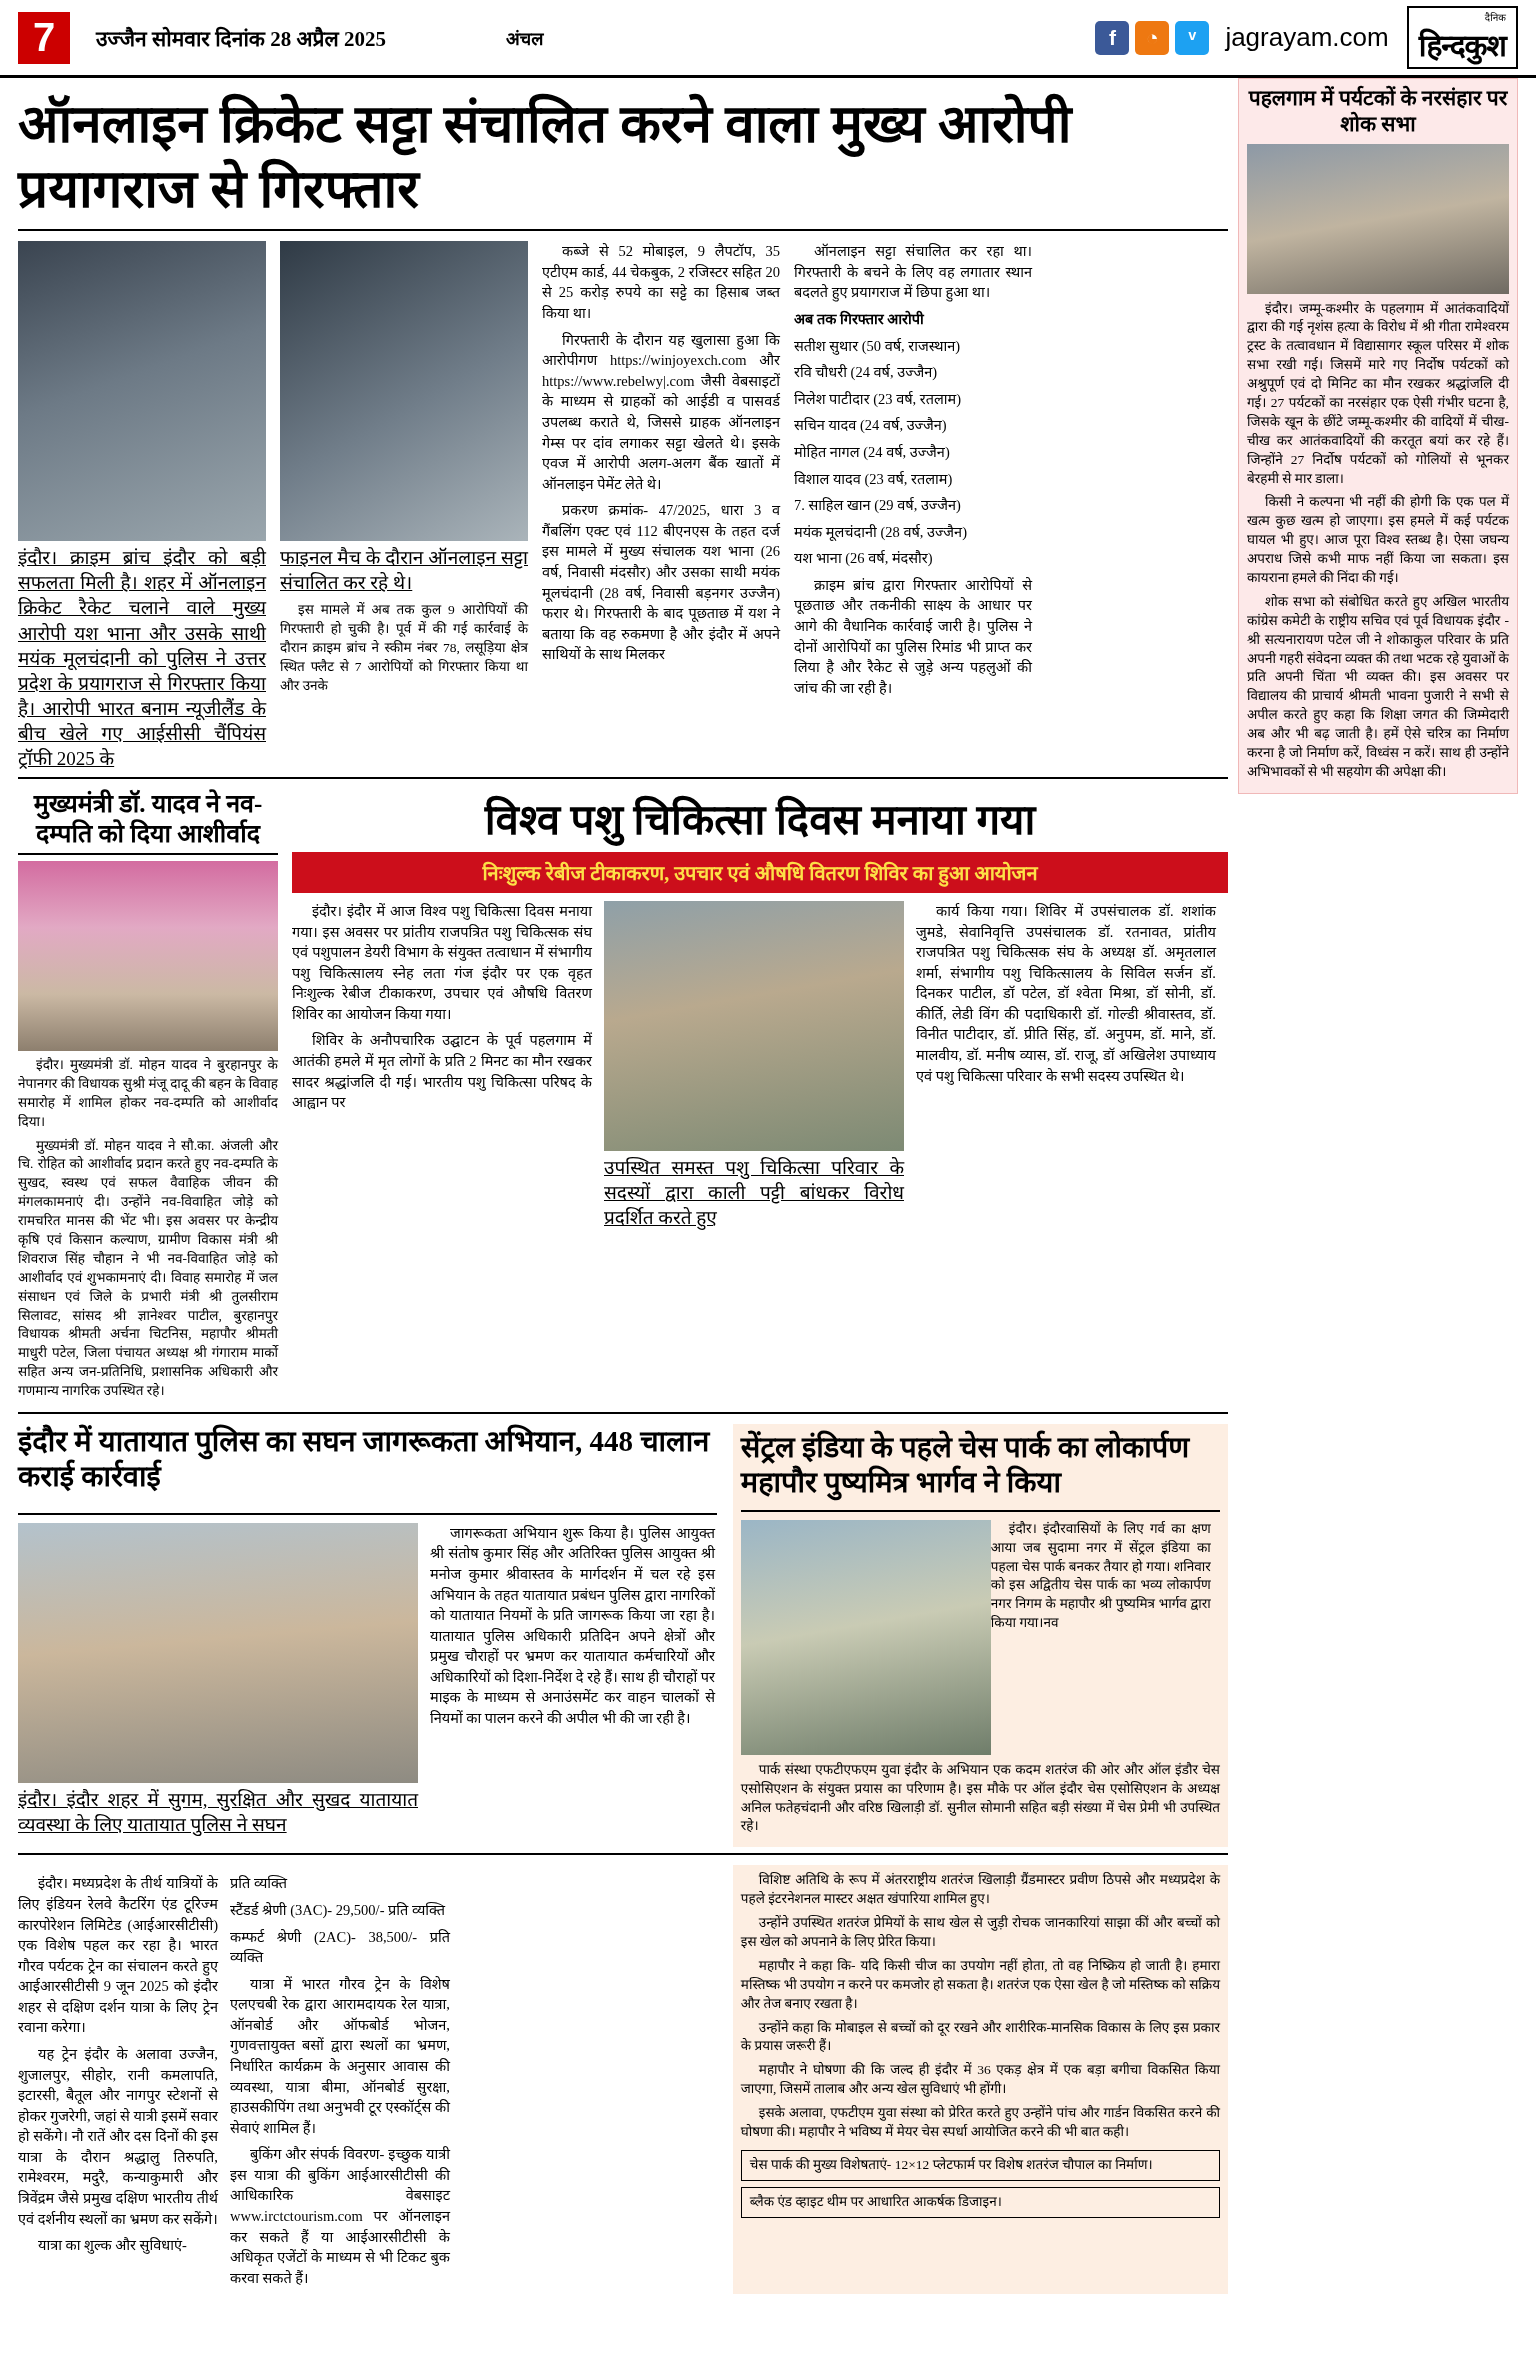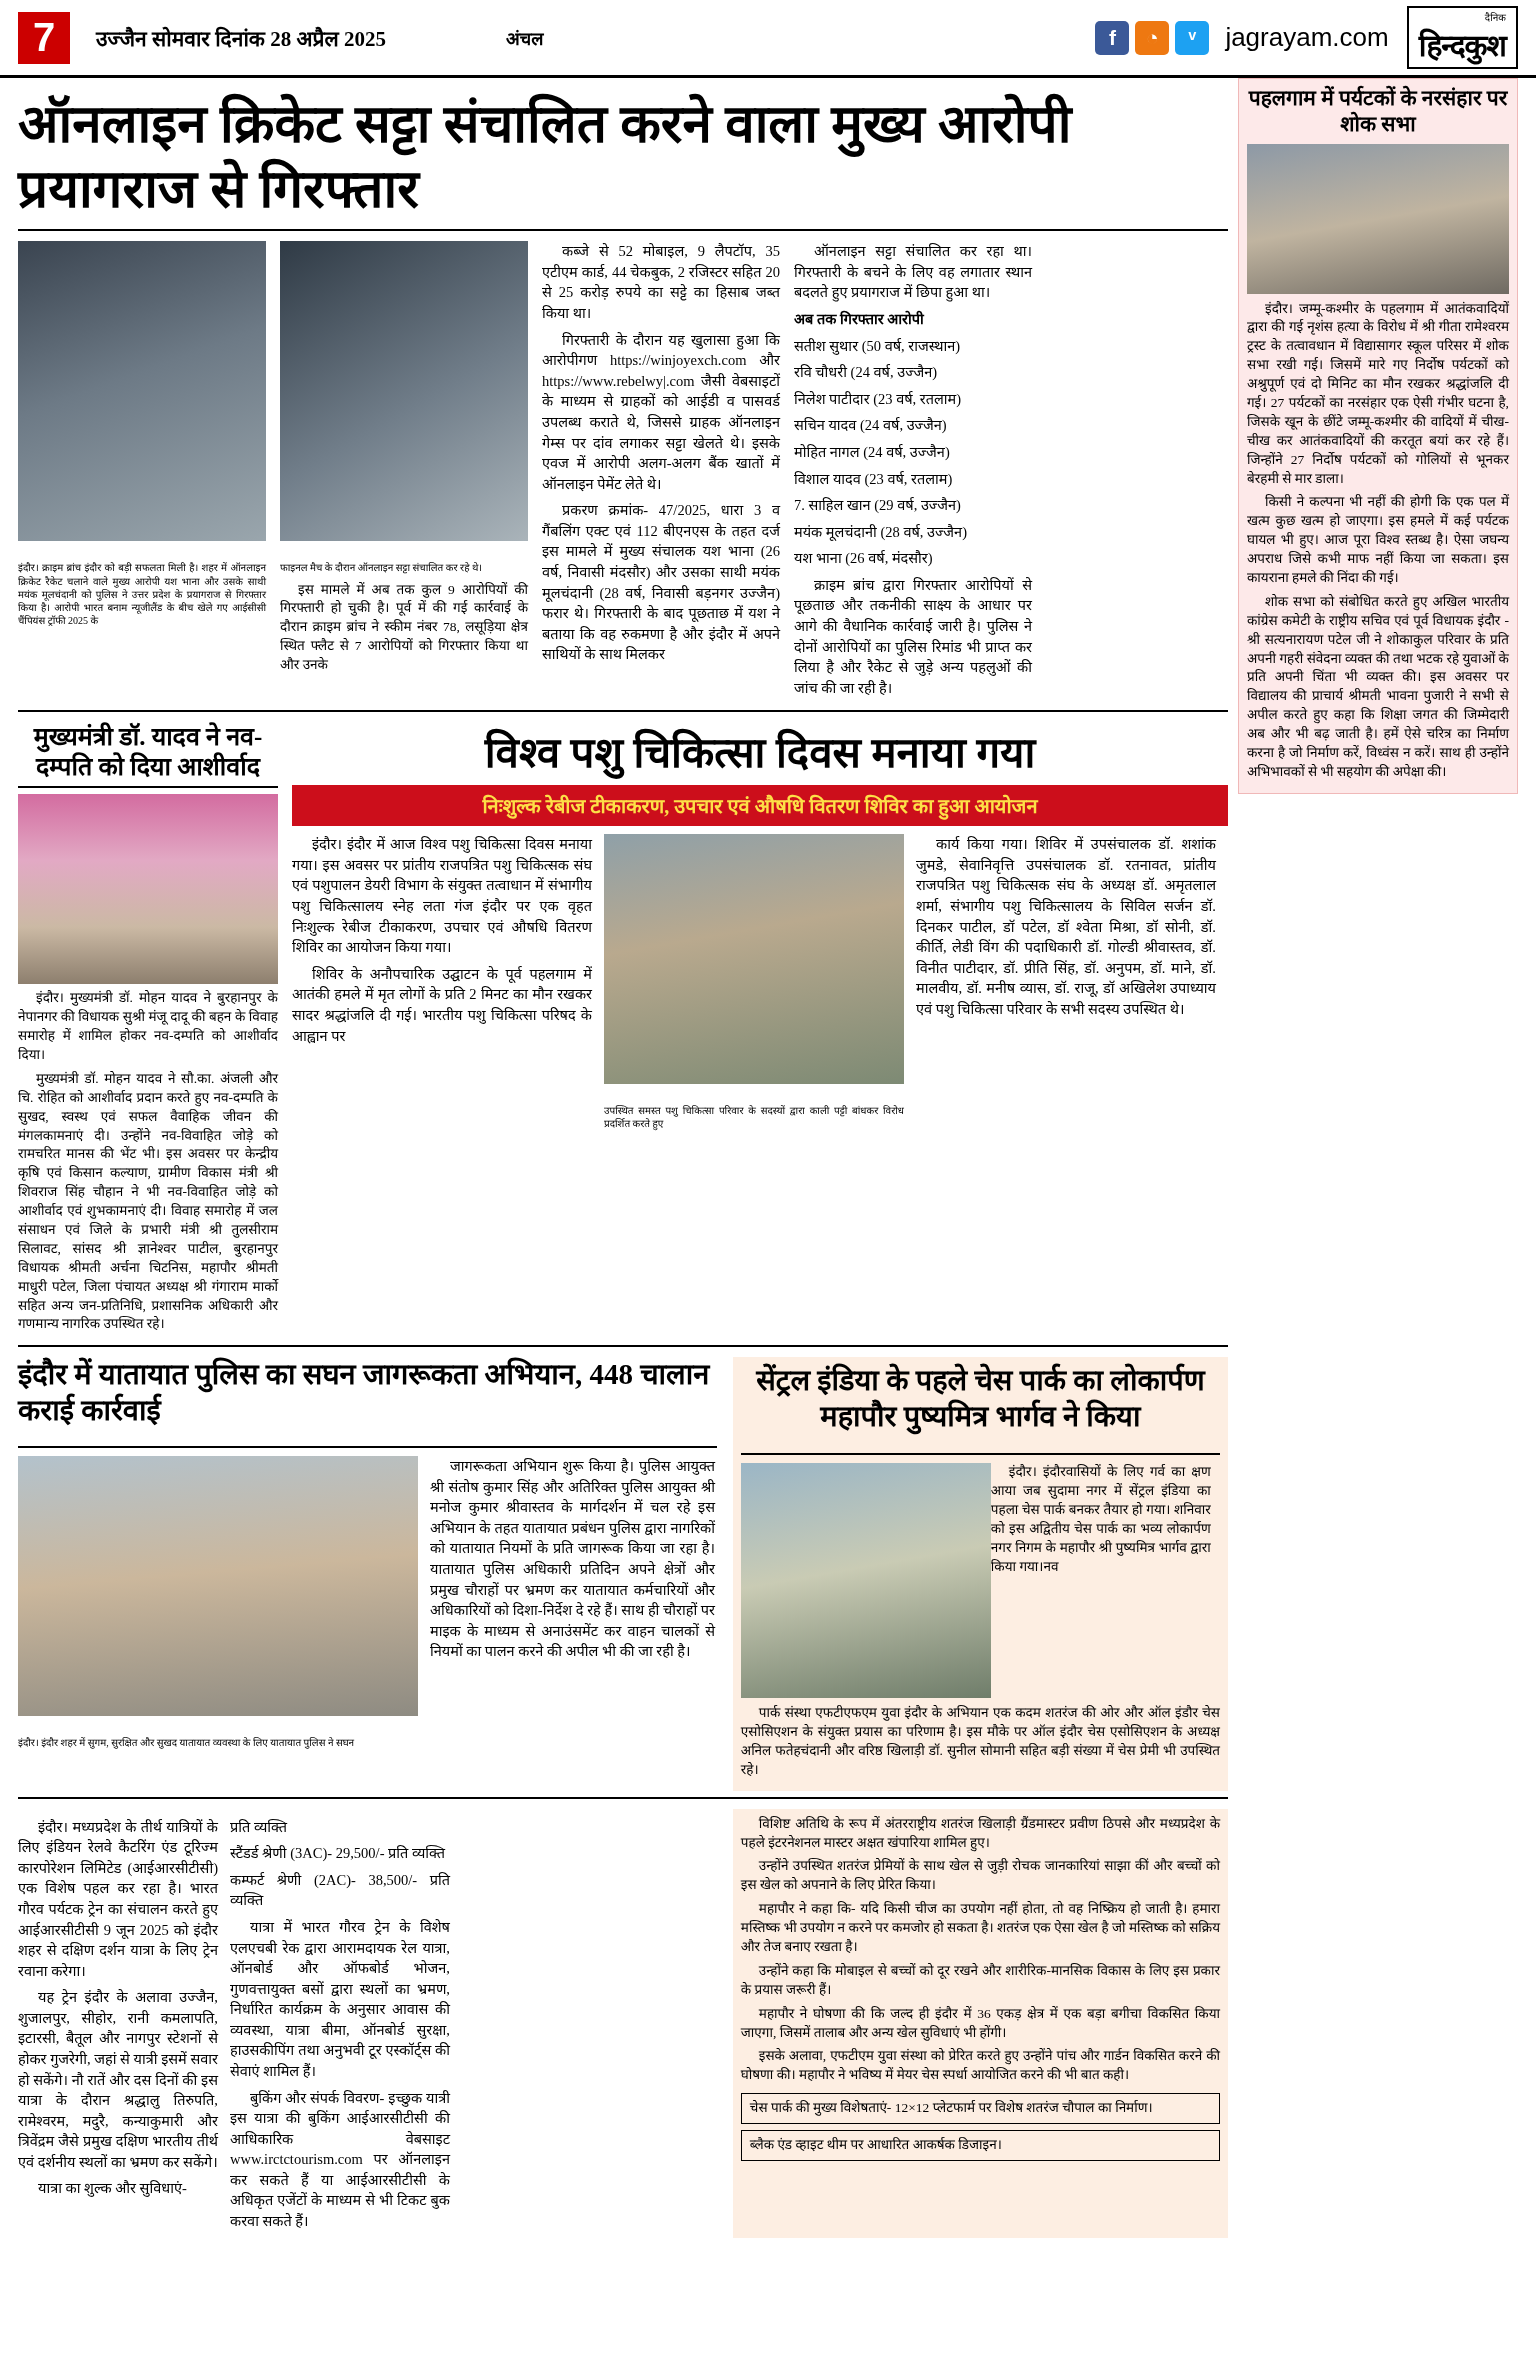--- a/index.html
+++ b/index.html
@@ -28,21 +28,21 @@
   .left-col{width:1210px;}
   .right-col{width:290px;margin-left:10px;}
 
   
   h1.headline{font-size:53px;line-height:1.22;margin:14px 0 8px 0;font-weight:bold;}
   hr.rule{border:0;border-top:2px solid #000;margin:6px 0 10px 0;}
 
   .photo{background:#6e7b87;position:relative;overflow:hidden;}
   .photo.car1{background:linear-gradient(160deg,#3a4450 0%,#6d7a86 45%,#9aa6ad 100%);}
   .photo.car2{background:linear-gradient(150deg,#2f3a45 0%,#717e8a 55%,#aab4ba 100%);}
-  .cap{font-size:10px;line-height:1.32;text-align:justify;margin-top:20px;}
+  .cap{font-size:19px;line-height:1.32;text-align:justify;margin-top:4px;text-decoration:underline;}
 
   .cols4{display:flex;gap:14px;}
   .col{font-size:14.5px;line-height:1.42;text-align:justify;}
   .col p{margin:0 0 6px 0;text-indent:20px;}
   .boxhead{font-size:25px;font-weight:bold;line-height:1.2;}
   .redbar{background:#cc0e1b;color:#fde047;font-size:20px;font-weight:bold;text-align:center;padding:7px 4px;}
   .bigtitle{font-size:42px;font-weight:bold;text-align:center;}
 
   .pinkbox{background:#fde9e9;border:1px solid #f0b8b8;}
 
@@ -162,21 +162,21 @@
               <div class="photo traffic" style="height:260px"></div>
               <div class="cap">इंदौर। इंदौर शहर में सुगम, सुरक्षित और सुखद यातायात व्यवस्था के लिए यातायात पुलिस ने सघन</div>
             </div>
             <div class="col" style="width:285px">
               <p>जागरूकता अभियान शुरू किया है। पुलिस आयुक्त श्री संतोष कुमार सिंह और अतिरिक्त पुलिस आयुक्त श्री मनोज कुमार श्रीवास्तव के मार्गदर्शन में चल रहे इस अभियान के तहत यातायात प्रबंधन पुलिस द्वारा नागरिकों को यातायात नियमों के प्रति जागरूक किया जा रहा है। यातायात पुलिस अधिकारी प्रतिदिन अपने क्षेत्रों और प्रमुख चौराहों पर भ्रमण कर यातायात कर्मचारियों और अधिकारियों को दिशा-निर्देश दे रहे हैं। साथ ही चौराहों पर माइक के माध्यम से अनाउंसमेंट कर वाहन चालकों से नियमों का पालन करने की अपील भी की जा रही है।</p>
             </div>
           </div>
         </div>
 
         <div style="width:496px;background:#fdeee2;padding:6px 8px;box-sizing:border-box">
-          <div class="boxhead" style="font-size:29px;line-height:1.22;text-align:center;border-bottom:2px solid #000;padding-bottom:19px">सेंट्रल इंडिया के पहले चेस पार्क का लोकार्पण महापौर पुष्यमित्र भार्गव ने किया</div>
+          <div class="boxhead" style="font-size:29px;line-height:1.22;text-align:left;border-bottom:2px solid #000;padding-bottom:9px">सेंट्रल इंडिया के पहले चेस पार्क का लोकार्पण महापौर पुष्यमित्र भार्गव ने किया</div>
           <div style="display:flex;gap:0;margin-top:8px">
             <div class="photo chess" style="width:250px;height:235px"></div>
             <div class="sm" style="width:220px">
               <p>इंदौर। इंदौरवासियों के लिए गर्व का क्षण आया जब सुदामा नगर में सेंट्रल इंडिया का पहला चेस पार्क बनकर तैयार हो गया। शनिवार को इस अद्वितीय चेस पार्क का भव्य लोकार्पण नगर निगम के महापौर श्री पुष्यमित्र भार्गव द्वारा किया गया।नव</p>
             </div>
           </div>
           <div class="sm" style="margin-top:6px">
             <p>पार्क संस्था एफटीएफएम युवा इंदौर के अभियान एक कदम शतरंज की ओर और ऑल इंडौर चेस एसोसिएशन के संयुक्त प्रयास का परिणाम है। इस मौके पर ऑल इंदौर चेस एसोसिएशन के अध्यक्ष अनिल फतेहचंदानी और वरिष्ठ खिलाड़ी डॉ. सुनील सोमानी सहित बड़ी संख्या में चेस प्रेमी भी उपस्थित रहे।</p>
           </div>
         </div>

